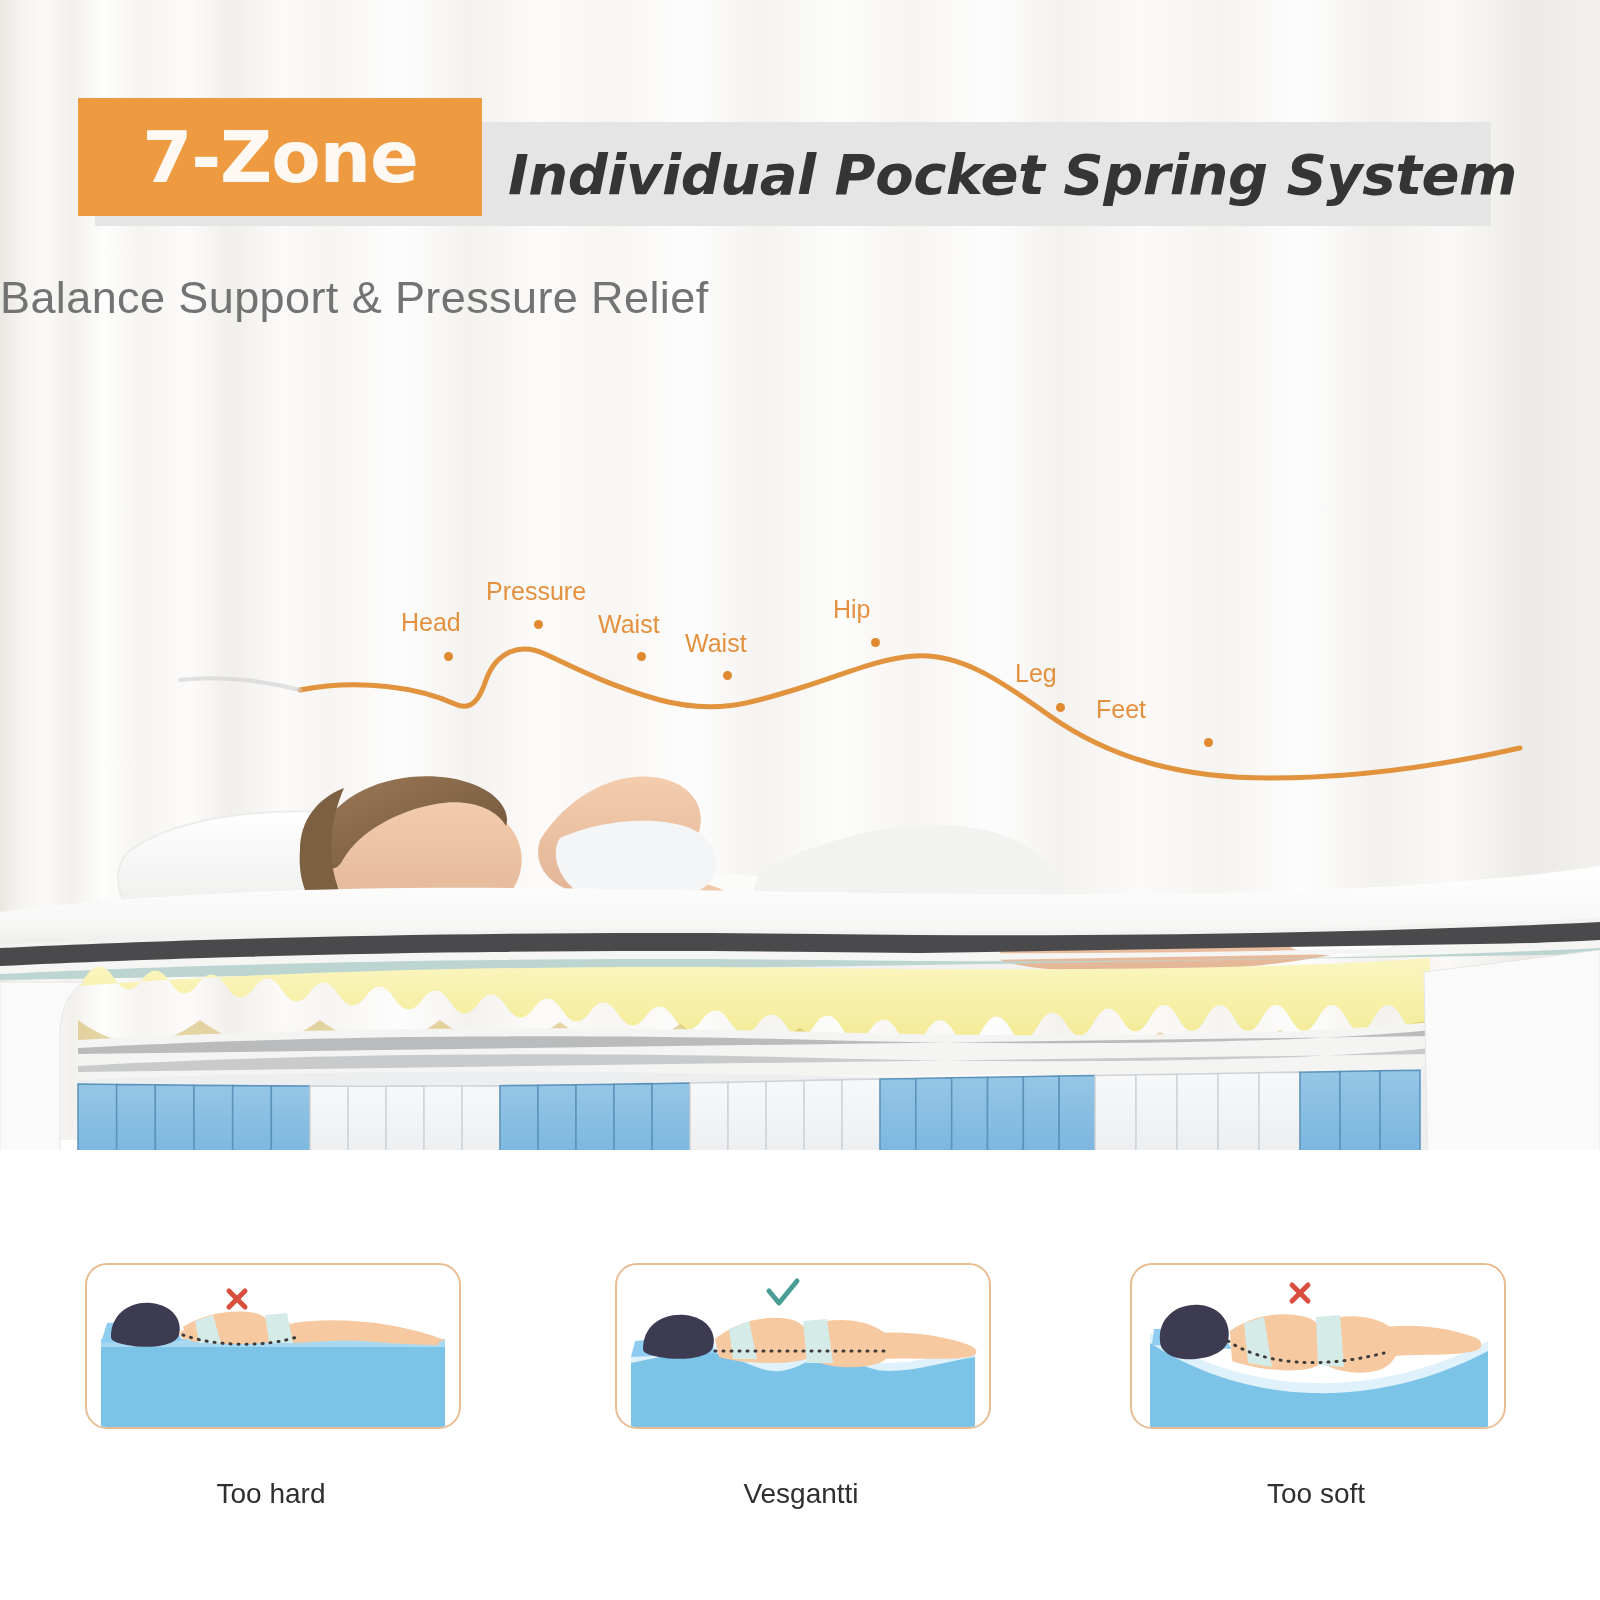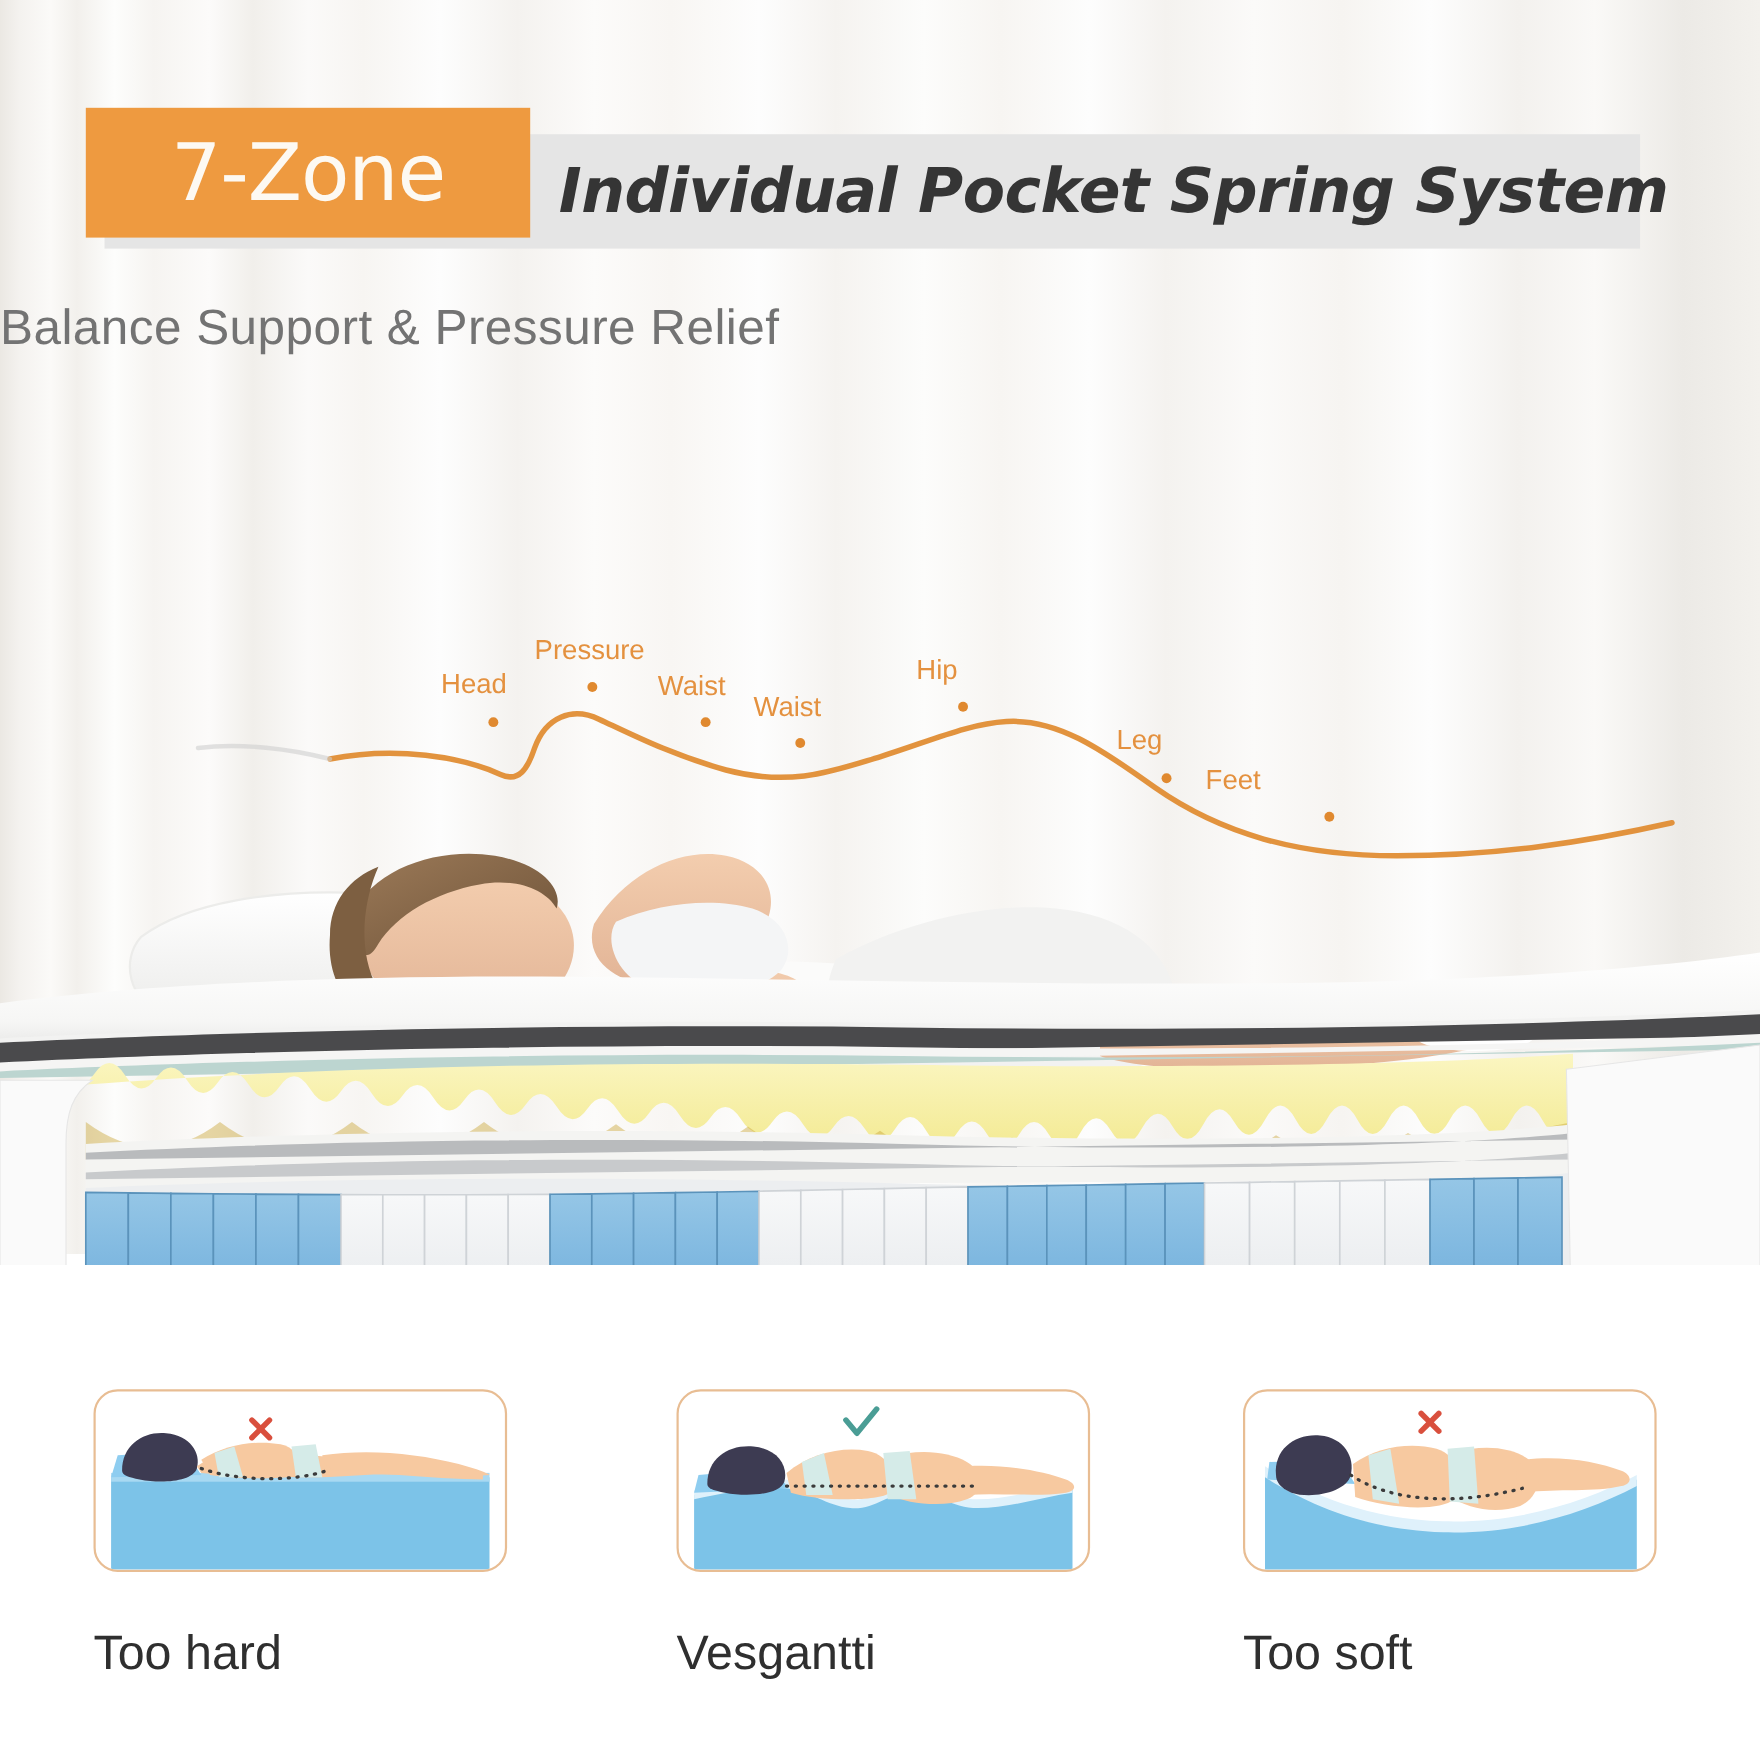--- a/index.html
+++ b/index.html
@@ -26,21 +26,21 @@
   
   .hdr-band{
     position:absolute;left:95px;top:122px;width:1396px;height:104px;
     background:#e5e5e5;
   }
   .hdr-badge{
     position:absolute;left:78px;top:98px;width:404px;height:118px;
     background:#ee9a40;display:flex;align-items:center;justify-content:center;
   }
   .hdr-badge span{
-    font-size:72px;font-weight:normal;color:#fdf9f2;letter-spacing:-1px;
+    font-size:72px;font-weight:bold;color:#fdf9f2;letter-spacing:-1px;
     font-family:"DejaVu Sans",sans-serif;
   }
   .hdr-title{
     position:absolute;left:508px;top:128px;height:92px;display:flex;align-items:center;
     font-size:56px;font-weight:bold;color:#353535;letter-spacing:-.5px;
     font-family:"DejaVu Sans",sans-serif;white-space:nowrap;font-style:italic;
   }
   .subtitle{
     position:absolute;left:0;right:0;top:272px;
     font-size:45px;color:#737373;letter-spacing:.4px;
@@ -51,21 +51,21 @@
   
   .scene{position:absolute;left:0;top:520px;width:1600px;height:630px;}
   
   .cards{position:absolute;left:0;top:1255px;width:1600px;height:200px;}
   .card{
     position:absolute;top:8px;width:372px;height:162px;
     border:2px solid #e8bd93;border-radius:22px;background:#ffffff;overflow:hidden;
   }
   .card.c1{left:85px}.card.c2{left:615px}.card.c3{left:1130px}
   .cap{
-    position:absolute;top:1478px;font-size:44px;color:#2f2f2f;text-align:left;width:372px;
+    position:absolute;top:1478px;font-size:28px;color:#2f2f2f;text-align:center;width:372px;
   }
   .cap.c1{left:85px}.cap.c2{left:615px}.cap.c3{left:1130px}
 </style>
 </head>
 <body>
 
 <div class="bg"></div>
 <div class="bg-bottom"></div>
 
 <div class="hdr-band"></div>

